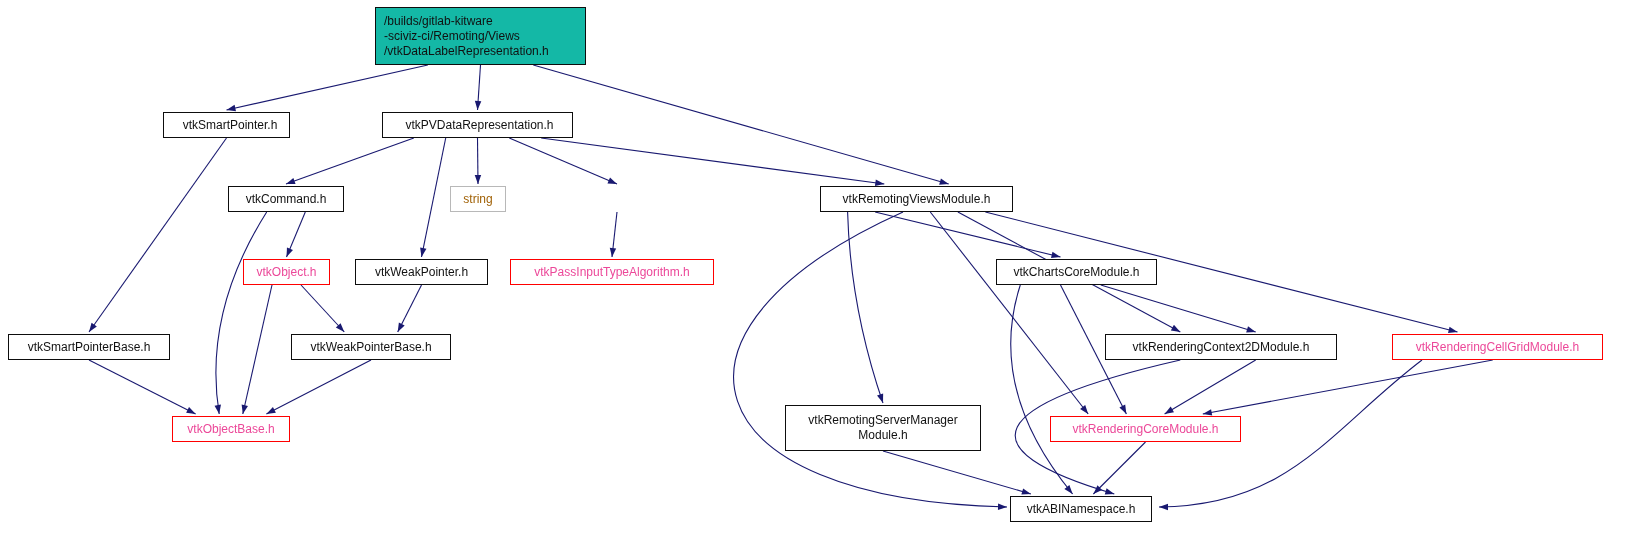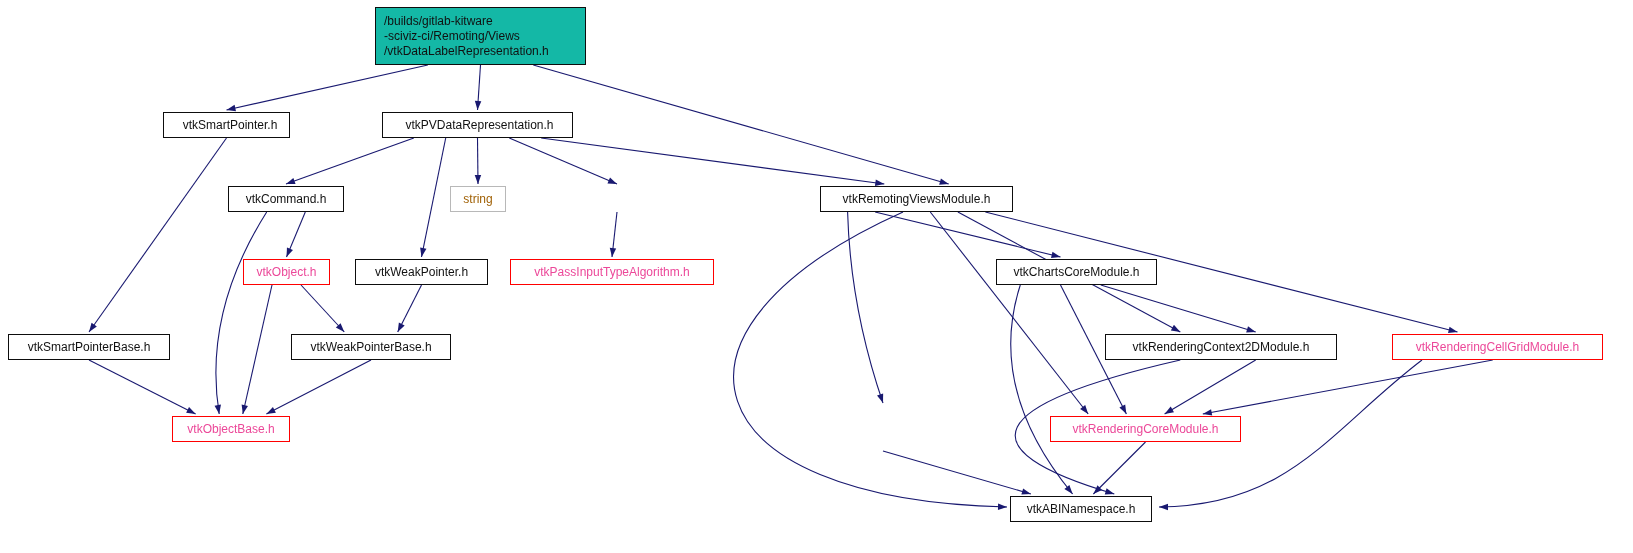--- a/index.html
+++ b/index.html
@@ -97,16 +97,18 @@
   <div class="node" id="n-remotingviews" style="left: 820px; top: 186px; width: 193px; height: 26px;">vtkRemotingViewsModule.h</div>
   <div class="node truncated" id="n-object" style="left: 243px; top: 259px; width: 87px; height: 26px;">vtkObject.h</div>
   <div class="node" id="n-weakpointer" style="left: 355px; top: 259px; width: 133px; height: 26px;">vtkWeakPointer.h</div>
   <div class="node truncated" id="n-passinput" style="left: 510px; top: 259px; width: 204px; height: 26px;">vtkPassInputTypeAlgorithm.h</div>
   <div class="node" id="n-chartscore" style="left: 980px; top: 259px; width: 161px; height: 26px; margin-left: 16px;">vtkChartsCoreModule.h</div>
   <div class="node" id="n-smartpointerbase" style="left: 8px; top: 334px; width: 162px; height: 26px;">vtkSmartPointerBase.h</div>
   <div class="node" id="n-weakpointerbase" style="left: 291px; top: 334px; width: 160px; height: 26px;">vtkWeakPointerBase.h</div>
   <div class="node" id="n-context2d" style="left: 1105px; top: 334px; width: 232px; height: 26px;">vtkRenderingContext2DModule.h</div>
   <div class="node truncated" id="n-cellgrid" style="left: 1352px; top: 334px; width: 211px; height: 26px; margin-left: 40px;">vtkRenderingCellGridModule.h</div>
   <div class="node truncated" id="n-objectbase" style="left: 172px; top: 416px; width: 118px; height: 26px;">vtkObjectBase.h</div>
+  <div class="node" id="n-servermanager" style="left: 785px; top: 405px; width: 196px; height: 46px;">vtkRemotingServerManager
+Module.h</div>
   <div class="node truncated" id="n-renderingcore" style="left: 1050px; top: 416px; width: 191px; height: 26px;">vtkRenderingCoreModule.h</div>
   <div class="node" id="n-abinamespace" style="left: 1010px; top: 496px; width: 142px; height: 26px;">vtkABINamespace.h</div>
 
 </div>
 
 </body></html>

